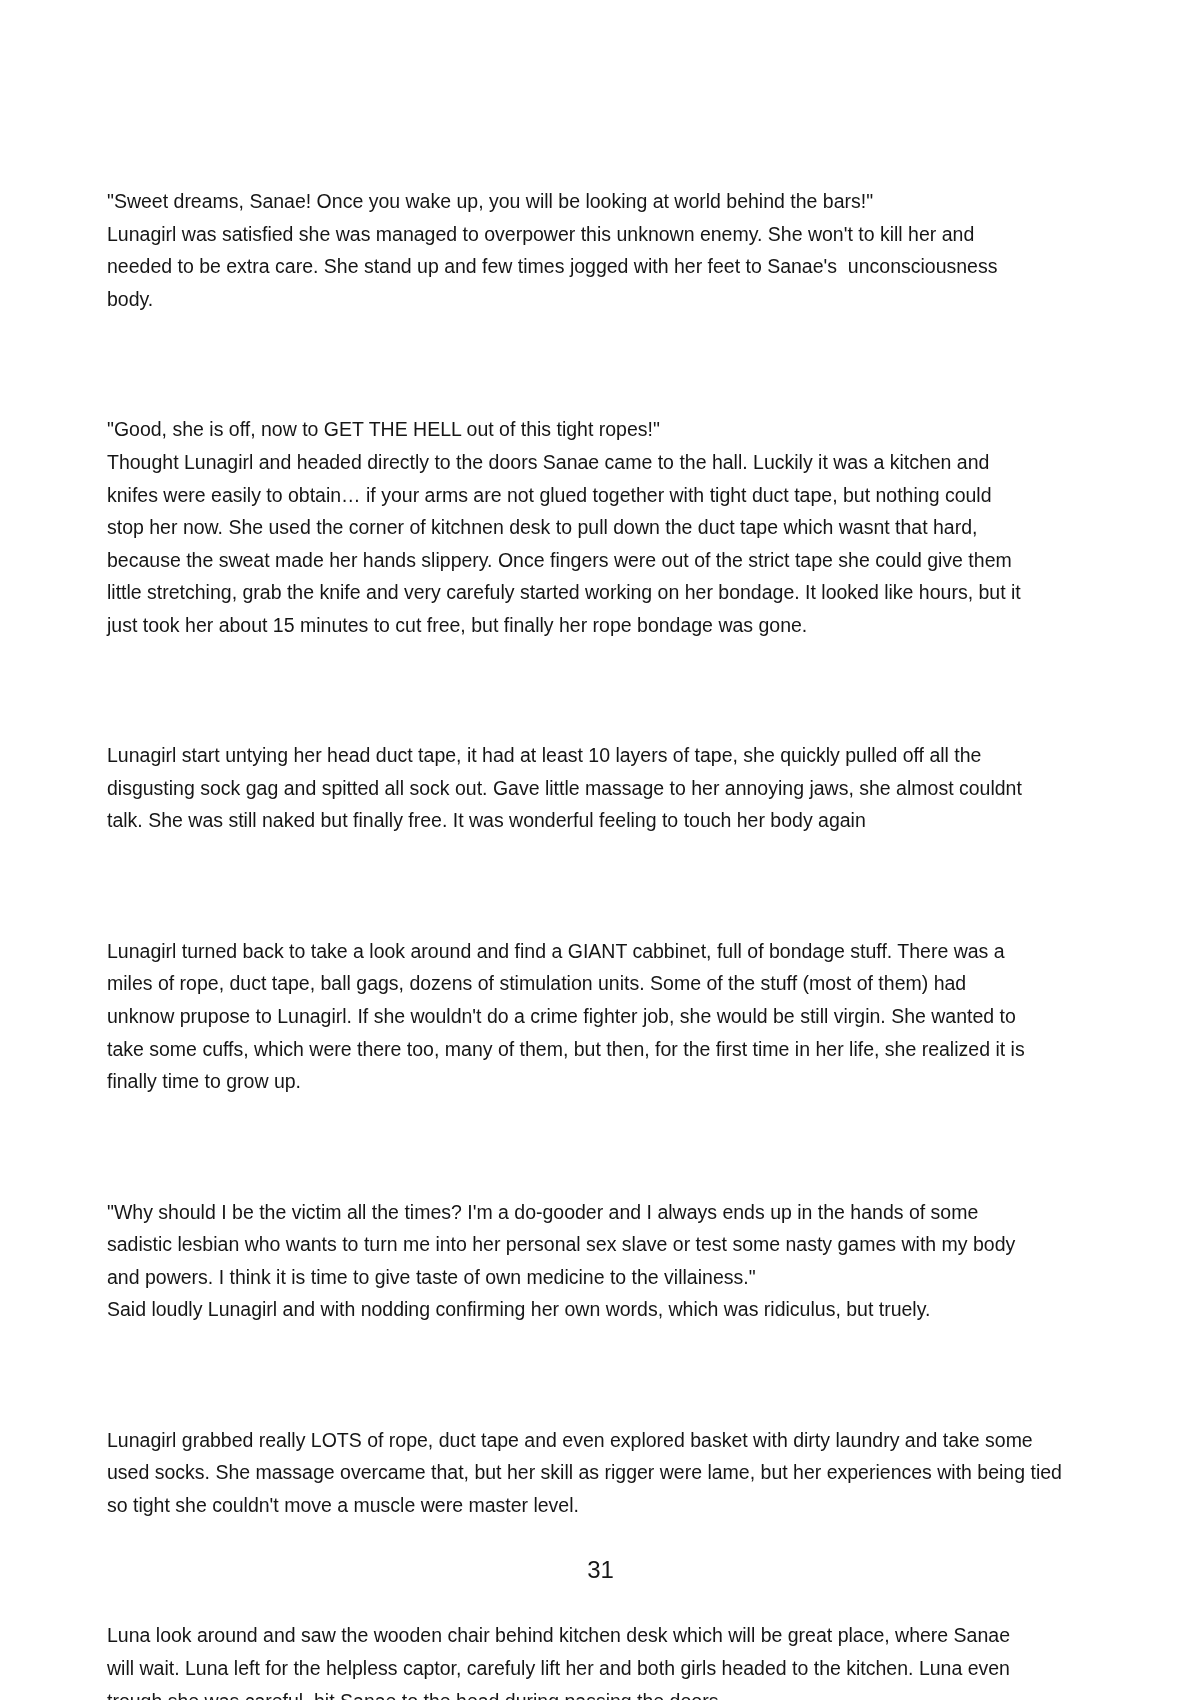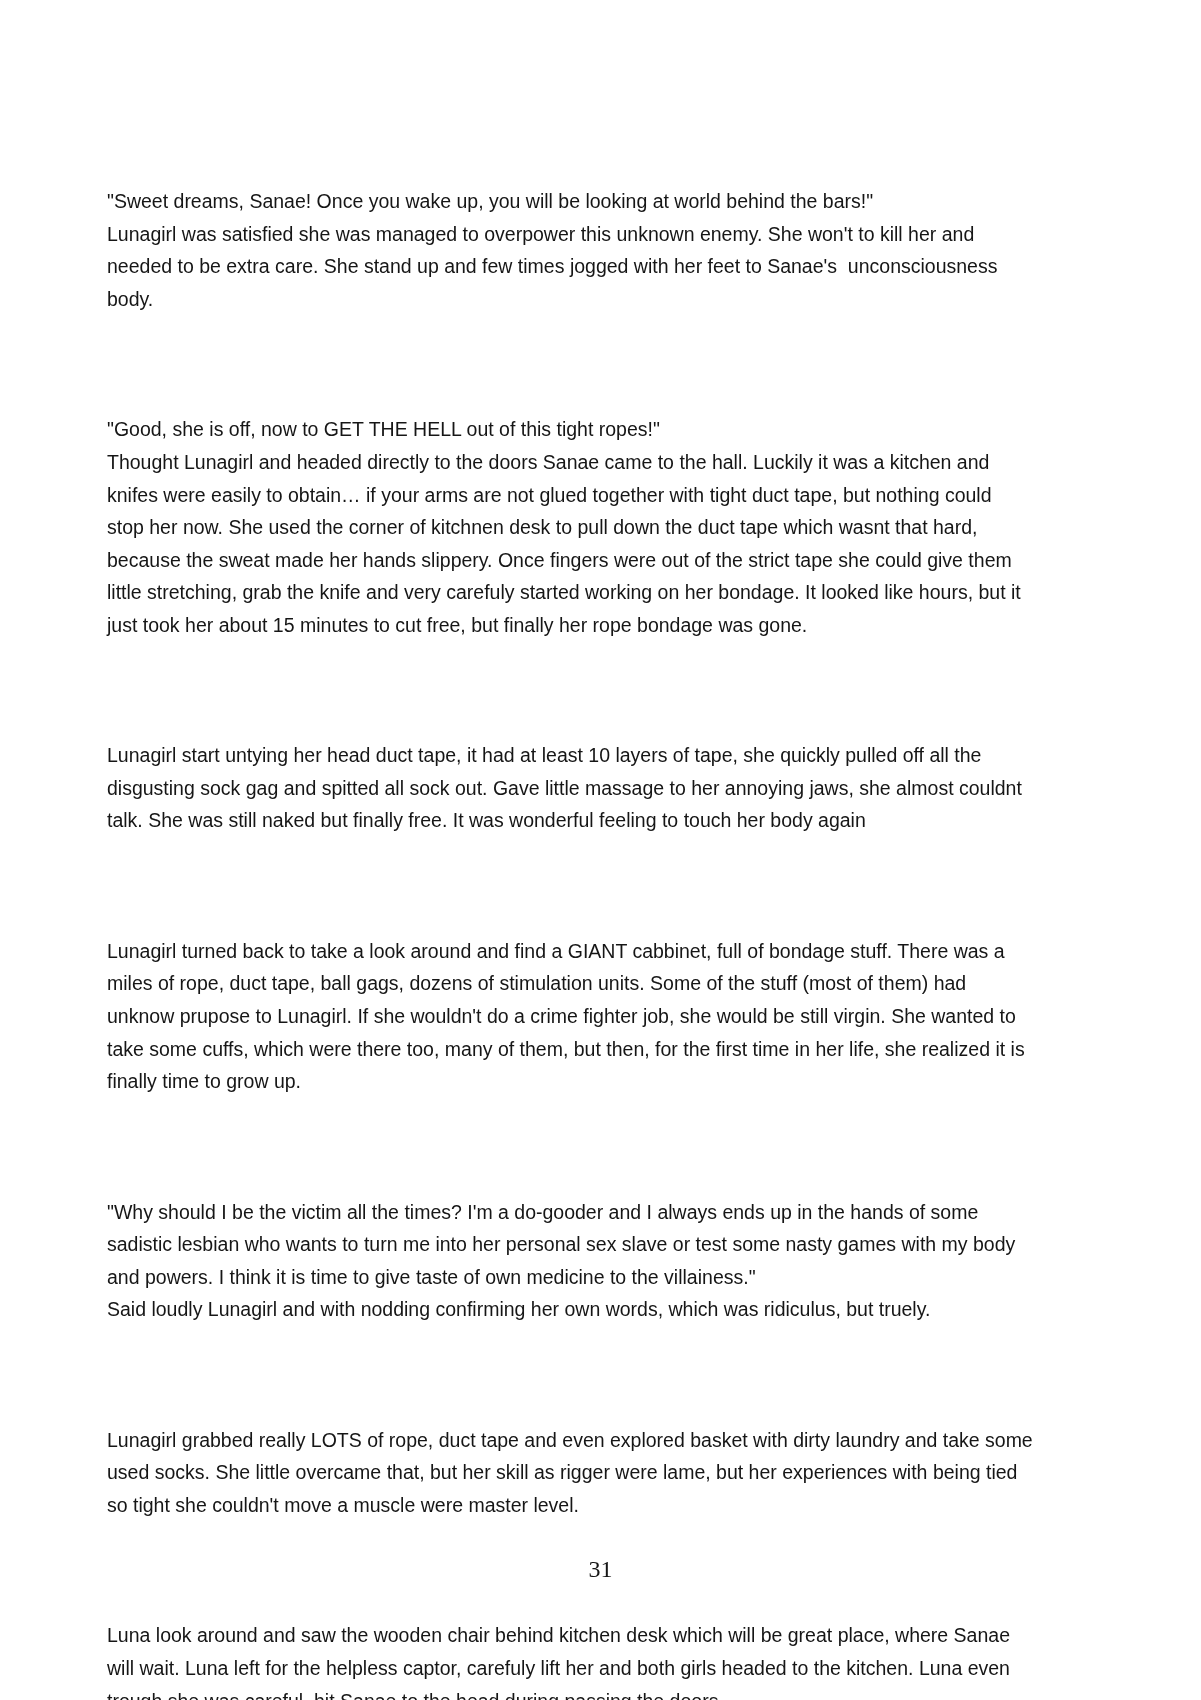--- a/index.html
+++ b/index.html
@@ -30,21 +30,21 @@
   }
   .para:last-child {
     margin-bottom: 0;
   }
   .page-number {
     position: absolute;
     top: 1556px;
     left: 0;
     width: 100%;
     text-align: center;
-    font-family: Liberation Serif, serif;
+    font-family: Liberation Sans, sans-serif;
     font-size: 24px;
     color: #161616;
   }
 </style>
 </head>
 <body>
 
 <div class="page">
   <div class="content">
     <div class="para">"Sweet dreams, Sanae! Once you wake up, you will be looking at world behind the bars!"
@@ -64,21 +64,21 @@
     <div class="para">Lunagirl turned back to take a look around and find a GIANT cabbinet, full of bondage stuff. There was a
 miles of rope, duct tape, ball gags, dozens of stimulation units. Some of the stuff (most of them) had
 unknow prupose to Lunagirl. If she wouldn't do a crime fighter job, she would be still virgin. She wanted to
 take some cuffs, which were there too, many of them, but then, for the first time in her life, she realized it is
 finally time to grow up.</div>
     <div class="para">"Why should I be the victim all the times? I'm a do-gooder and I always ends up in the hands of some
 sadistic lesbian who wants to turn me into her personal sex slave or test some nasty games with my body
 and powers. I think it is time to give taste of own medicine to the villainess."
 Said loudly Lunagirl and with nodding confirming her own words, which was ridiculus, but truely.</div>
     <div class="para">Lunagirl grabbed really LOTS of rope, duct tape and even explored basket with dirty laundry and take some
-used socks. She little overcame that, but her skill as rigger were lame, but her experiences with being tied
+used socks. She massage overcame that, but her skill as rigger were lame, but her experiences with being tied
 so tight she couldn't move a muscle were master level.</div>
     <div class="para">Luna look around and saw the wooden chair behind kitchen desk which will be great place, where Sanae
 will wait. Luna left for the helpless captor, carefuly lift her and both girls headed to the kitchen. Luna even
 trough she was careful, hit Sanae to the head during passing the doors.</div>
     
     
   </div>
   <div class="page-number">31</div>
 </div>
 

